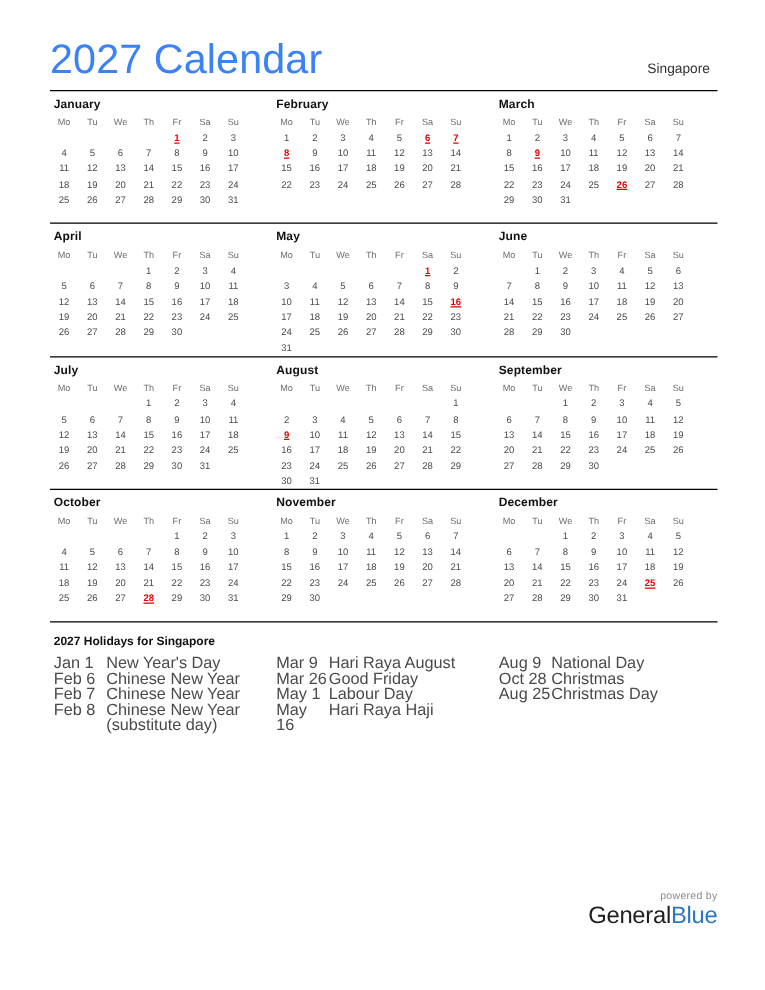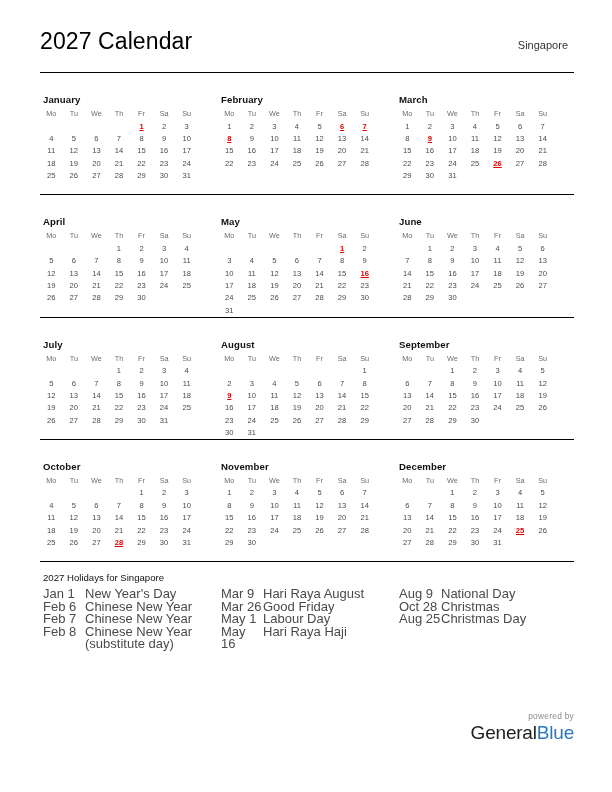--- a/index.html
+++ b/index.html
@@ -28,23 +28,23 @@
     width: 534px;
   }
   
   .hdr {
     display: flex;
     align-items: baseline;
     justify-content: space-between;
     height: 44px;
   }
   .hdr-title {
-    font-size: 23px;
+    font-size: 33px;
     font-weight: 400;
-    color: #000000;
+    color: #3b82f6;
     letter-spacing: 0.1px;
   }
   .hdr-region {
     font-size: 11px;
     font-weight: 400;
     color: #333333;
     padding-right: 6px;
   }
   
   .month-row {
@@ -57,21 +57,20 @@
     width: 178px;
     box-sizing: border-box;
     padding-right: 10px;
   }
   .month-name {
     font-size: 9.6px;
     font-weight: bold;
     color: #111111;
     padding: 2px 0 3px 3px;
     letter-spacing: 0.1px;
-    margin-top: 16px;
   }
   table.cal {
     border-collapse: collapse;
     width: 158px;
     table-layout: fixed;
   }
   table.cal th {
     font-size: 7.3px;
     font-weight: normal;
     color: #6d6d6d;
@@ -92,21 +91,21 @@
     font-weight: bold;
     text-decoration: underline;
   }
   table.cal td.empty { color: transparent; }
   
   .holidays {
     padding-top: 9px;
   }
   .hol-title {
     font-size: 9.6px;
-    font-weight: normal;
+    font-weight: bold;
     color: #111111;
     padding: 1px 0 5px 3px;
   }
   .hol-cols {
     display: flex;
   }
   .hol-col {
     width: 178px;
     box-sizing: border-box;
   }

